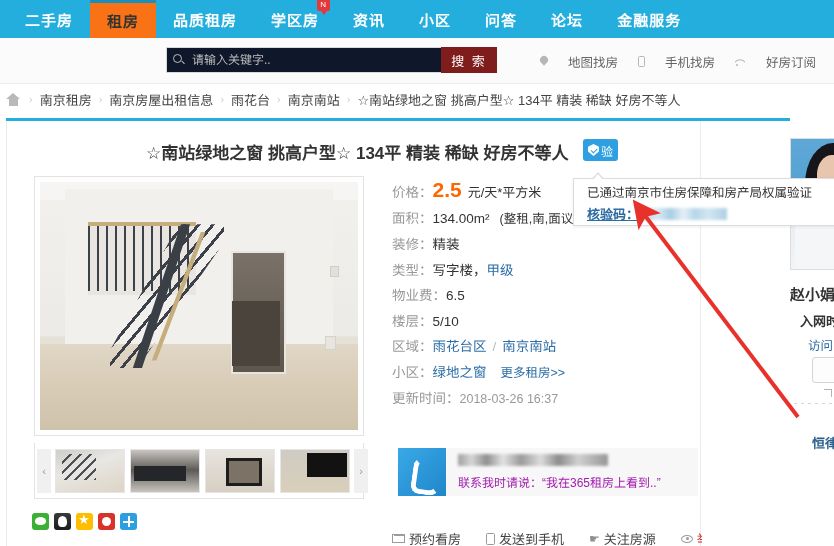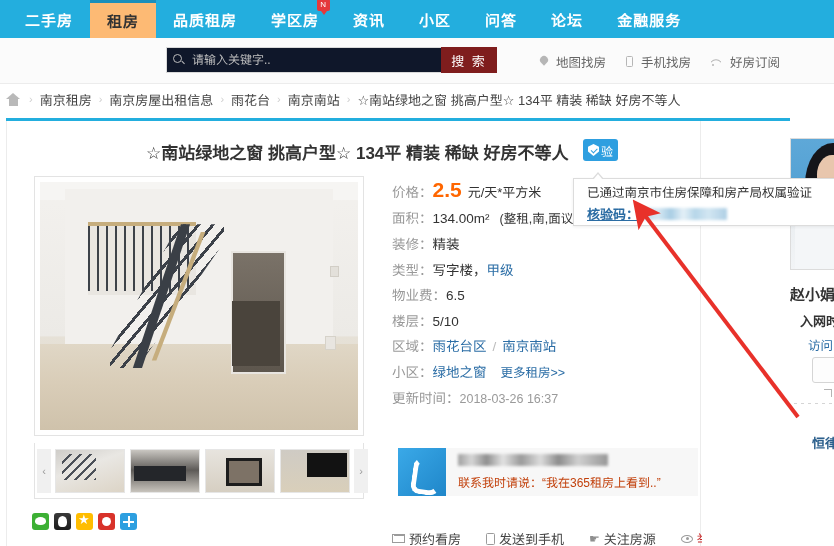--- a/index.html
+++ b/index.html
@@ -20,21 +20,21 @@
   }
   .nav-list{display:flex;height:38px;align-items:stretch;padding-left:8px;}
   .nav-item{
     position:relative;
     display:flex;align-items:center;justify-content:center;
     color:#ffffff;font-size:15px;font-weight:bold;
     padding:0 17px;height:38px;cursor:pointer;white-space:nowrap;
     letter-spacing:1px;
   }
   .nav-item.active{
-    background:#fdba74;color:#333333;
+    background:#f97316;color:#333333;
     border-top:3px solid #1b8fbb;
     box-sizing:border-box;
   }
   .nav-badge{
     position:absolute;top:-1px;right:6px;
     background:#e4393c;color:#fff;
     font-size:8px;font-weight:normal;
     line-height:9px;padding:1px 3px 2px;
     border-radius:2px;
   }
@@ -80,21 +80,21 @@
   .search-btn{
     width:56px;height:26px;background:#7f1d1d;color:#fff;border:none;
     font-size:13px;cursor:pointer;letter-spacing:2px;
     font-family:"Liberation Sans","DejaVu Sans",sans-serif;
   }
   .search-links{
     position:absolute;left:540px;top:14px;
     display:flex;align-items:center;gap:20px;
     font-size:12.5px;color:#666;
   }
-  .slink{display:flex;align-items:center;gap:8px;cursor:pointer;white-space:nowrap;}
+  .slink{display:flex;align-items:center;gap:20px;cursor:pointer;white-space:nowrap;}
   .ico-pin{
     width:8px;height:11px;position:relative;display:inline-block;
   }
   .ico-pin:before{
     content:"";position:absolute;left:0;top:0;width:8px;height:8px;
     border-radius:50% 50% 50% 0;transform:rotate(-45deg);background:#b6b6b6;
   }
   .ico-phone{
     width:7px;height:11px;border:1.3px solid #b6b6b6;border-radius:1.5px;
     display:inline-block;box-sizing:border-box;
@@ -311,21 +311,21 @@
     border:5px solid #fff;border-radius:9px 14px 12px 9px;
     border-right-color:transparent;border-top-color:transparent;
     transform:rotate(8deg);
   }
   .phone-right{padding-left:12px;}
   .blur-phone{
     width:150px;height:12px;border-radius:1px;
     background:linear-gradient(90deg,#9f9f9f 0%,#d6d6d6 9%,#8f8f8f 19%,#e2e2e2 30%,#9a9a9a 42%,#dcdcdc 55%,#8c8c8c 67%,#d0d0d0 80%,#969696 100%);
     filter:blur(1.4px);
   }
-  .phone-note{font-size:12px;color:#c2410c;margin-top:7px;}
+  .phone-note{font-size:12px;color:#a21caf;margin-top:7px;}
 
   
   .actions{
     position:absolute;left:392px;top:529px;display:flex;align-items:center;gap:25px;
     font-size:13px;color:#444;
   }
   .act{display:flex;align-items:center;gap:4px;cursor:pointer;white-space:nowrap;}
   .act.report{color:#c62828;}
   .ico-mail{
     width:13px;height:9px;border:1.2px solid #9b9b9b;position:relative;display:inline-block;box-sizing:border-box;

